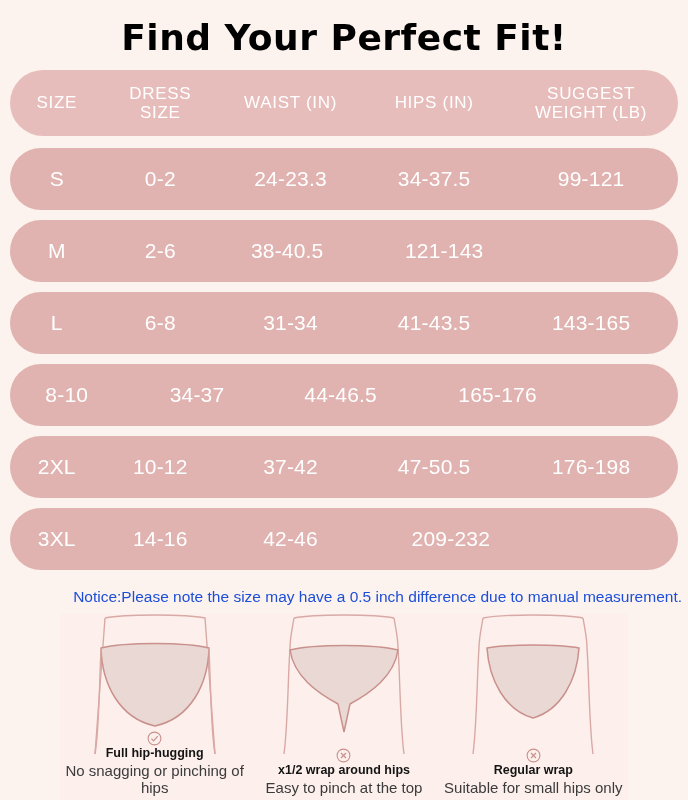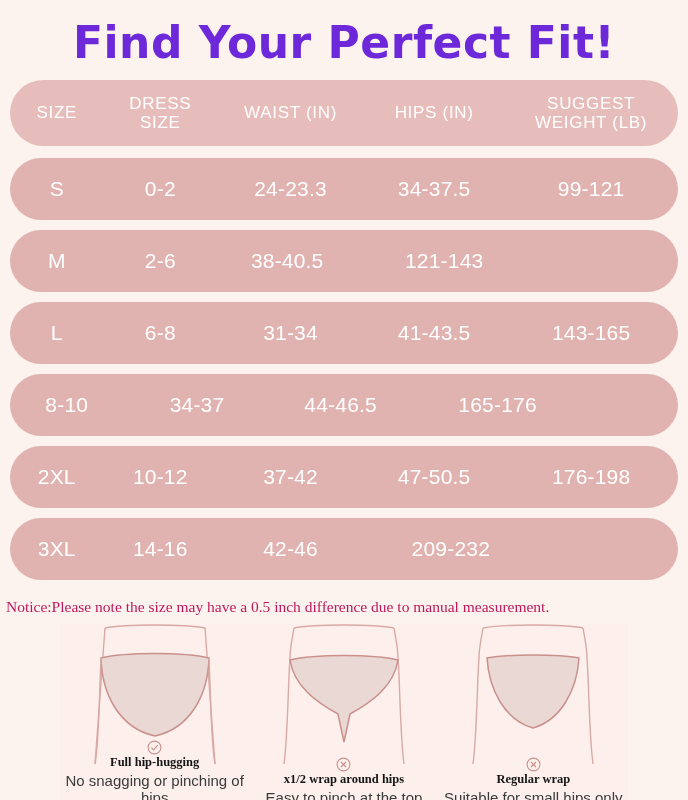--- a/index.html
+++ b/index.html
@@ -15,23 +15,23 @@
   }
   .page {
     width: 688px;
     height: 800px;
     position: relative;
     background: #fdf3ee;
     box-sizing: border-box;
   }
   .title {
     text-align: center;
-    font-size: 44px;
+    font-size: 36px;
     font-weight: bold;
-    color: #6d28d9;
+    color: #000000;
     letter-spacing: 0.5px;
     padding-top: 17px;
     padding-bottom: 8px;
     font-family: "DejaVu Sans", sans-serif;
   }
   .table {
     padding: 4px 10px;
     box-sizing: border-box;
   }
   .row {
@@ -60,24 +60,24 @@
     font-size: 17px;
     letter-spacing: 0.7px;
   }
   .c0 { width: 14%; }
   .c1 { width: 17%; }
   .c2 { width: 22%; }
   .c3 { width: 21%; }
   .c4 { width: 26%; }
 
   .notice {
-    text-align: left;
+    text-align: right;
     font-size: 15.5px;
-    color: #be185d;
-    font-family: Liberation Serif, serif;
+    color: #1d4ed8;
+    font-family: Liberation Sans, sans-serif;
     padding: 4px 6px 8px 6px;
   }
 
   .figures {
     margin: 0 60px;
     background: #fdf0ec;
     height: 200px;
     display: flex;
     position: relative;
   }
@@ -98,21 +98,21 @@
   }
   .cap-icon {
     display: block;
     margin: 0 auto 2px auto;
   }
   .cap-main {
     font-size: 12.5px;
     font-weight: bold;
     color: #141414;
     display: block;
-    font-family: Liberation Serif, serif;
+    font-family: Liberation Sans, sans-serif;
   }
   .cap-sub {
     font-size: 15px;
     color: #3b3b3b;
     display: block;
     margin-top: 2px;
     font-family: "Liberation Sans", sans-serif;
   }
 </style>
 </head>

